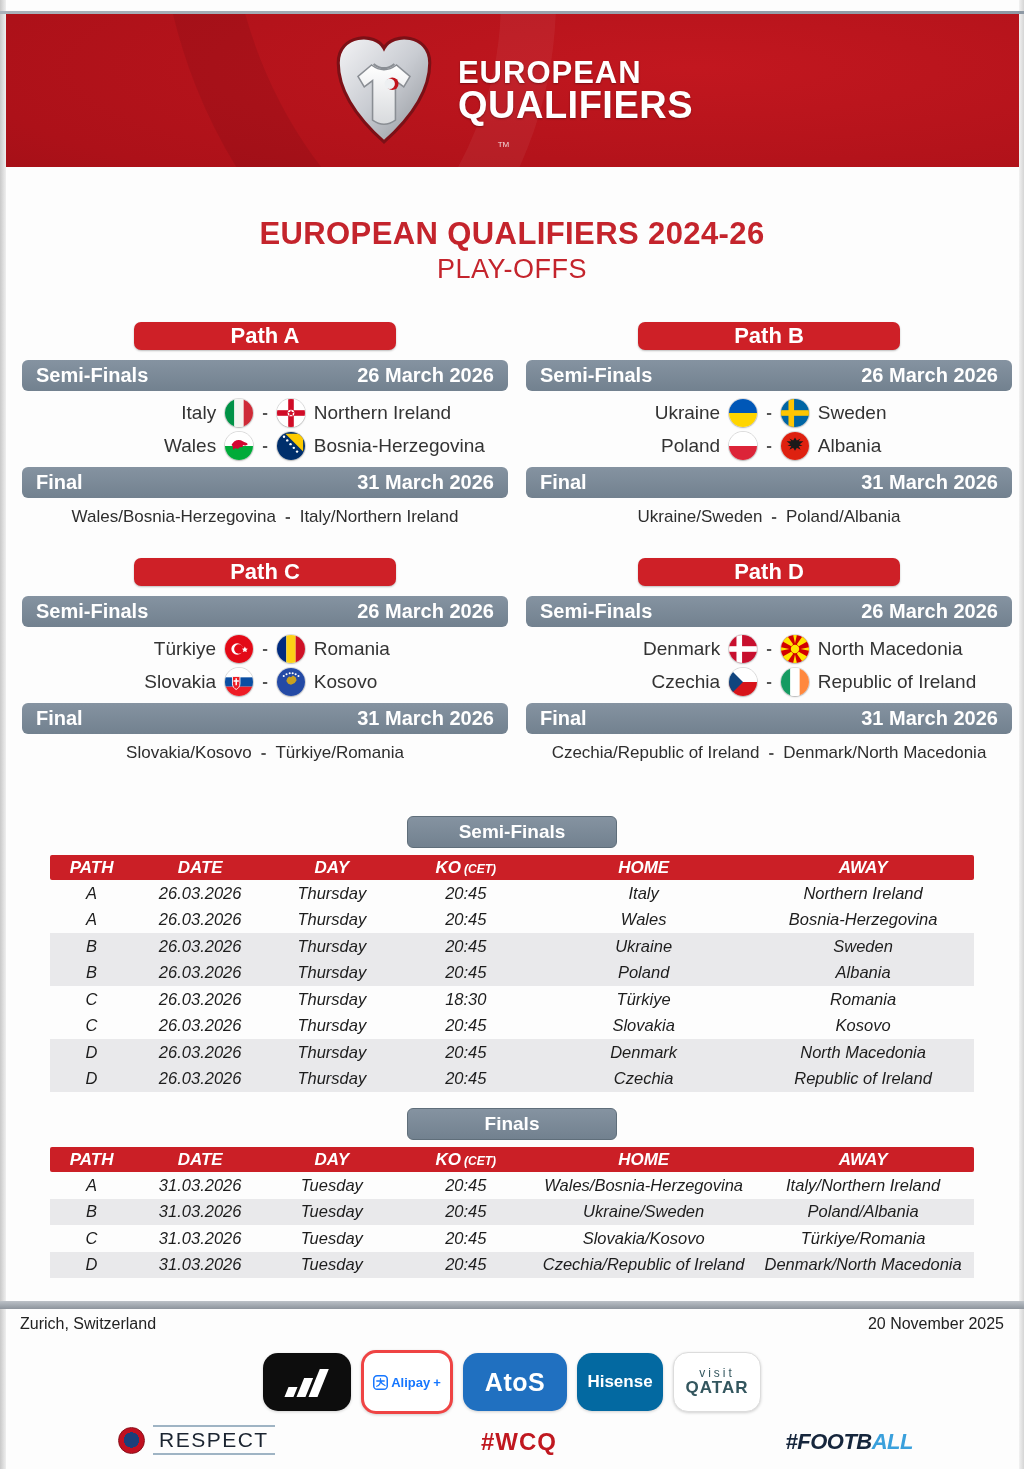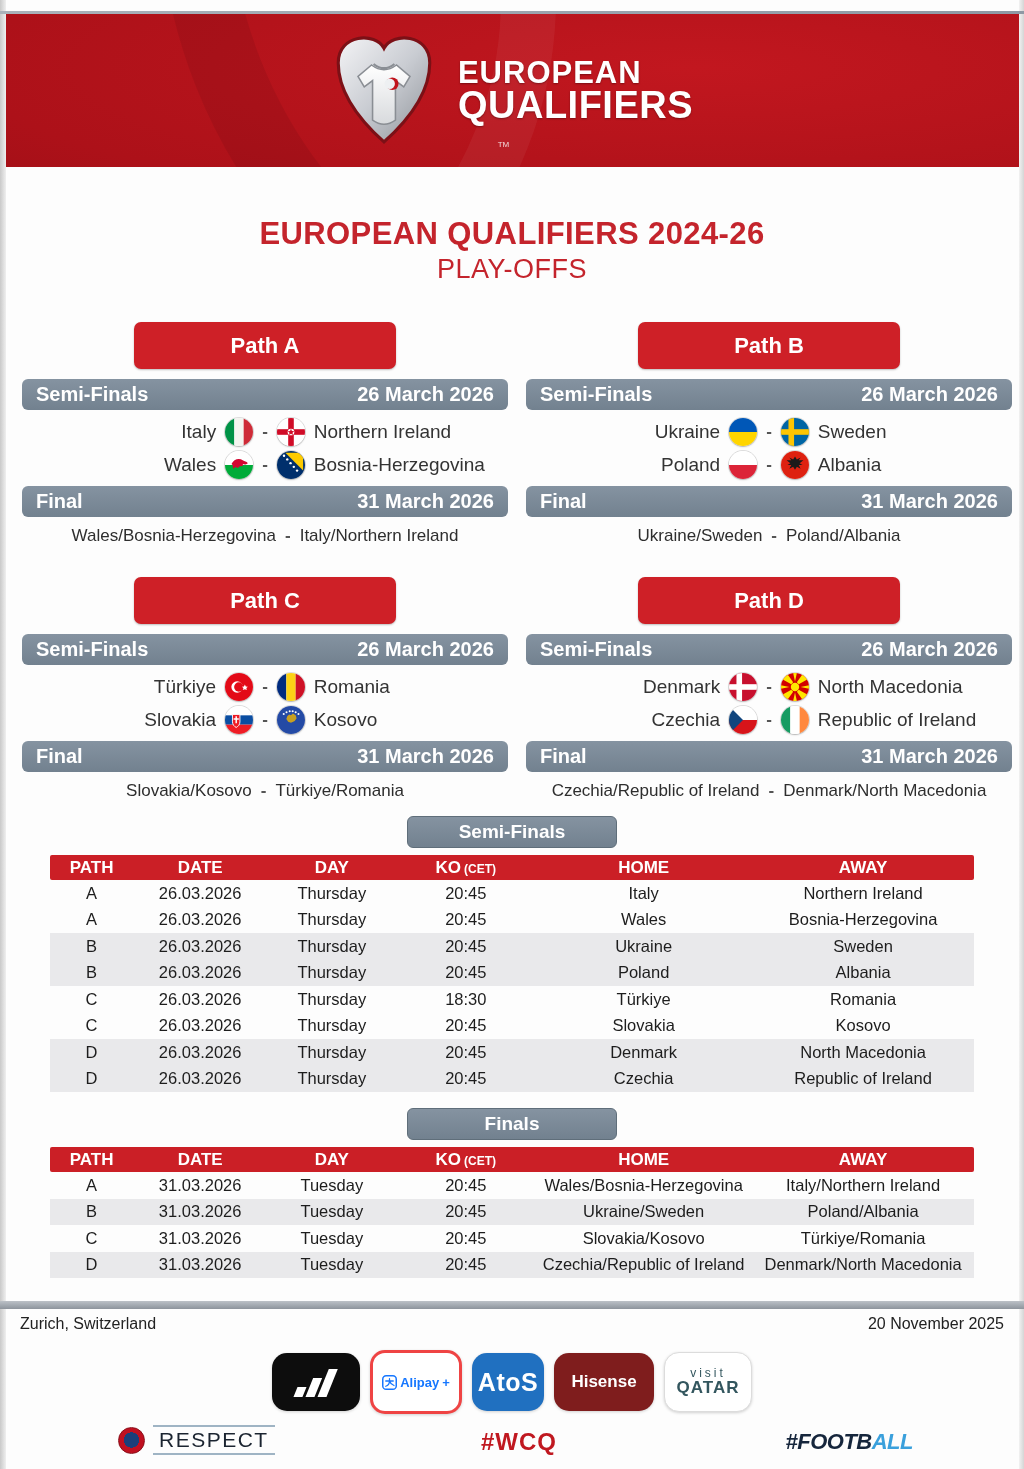--- a/index.html
+++ b/index.html
@@ -25,21 +25,21 @@
 
   
   .title{position:absolute;top:216px;left:0;width:100%;text-align:center;
          font-size:31px;font-weight:bold;color:#C4242C;letter-spacing:0.4px;}
   .subtitle{position:absolute;top:254px;left:0;width:100%;text-align:center;
          font-size:27px;color:#C4242C;letter-spacing:0.5px;}
 
   
   .paths{position:absolute;top:322px;left:22px;right:12px;display:grid;
          grid-template-columns:1fr 1fr;column-gap:18px;row-gap:31px;}
-  .path-pill{width:262px;height:47px;margin:0 auto 10px;background:#CE2027;color:#fff;
+  .path-pill{width:262px;height:28px;margin:0 auto 10px;background:#CE2027;color:#fff;
          font-size:22px;font-weight:bold;border-radius:7px;display:flex;align-items:center;justify-content:center;
          box-shadow:0 1px 2px rgba(0,0,0,.25);}
   .bar{height:31px;background:linear-gradient(#8593a1,#72818f);border-radius:6px;color:#fff;
          display:flex;justify-content:space-between;align-items:center;padding:0 14px;
          font-weight:bold;font-size:20px;}
   .matches{padding:5px 0;}
   .match{display:grid;grid-template-columns:1fr auto auto auto 1fr;align-items:center;column-gap:9px;
          height:33px;font-size:19px;color:#333;}
   .match .home{text-align:right;}
   .match .away{text-align:left;}
@@ -47,41 +47,41 @@
   .flag{display:inline-block;width:28px;height:28px;border-radius:50%;overflow:hidden;
         box-shadow:0 0 0 1px rgba(0,0,0,.12), 0 1px 2px rgba(0,0,0,.2);background:#fff;line-height:0;}
   .final-line{display:flex;justify-content:center;gap:9px;padding-top:9px;font-size:17px;color:#2e2e2e;}
   .final-line .fdash{font-weight:bold;color:#555;}
 
   
   .tables{position:absolute;top:816px;left:0;right:0;}
   .table-pill{width:208px;height:30px;margin:0 auto 7px;background:linear-gradient(#8593a1,#72818f);
         border:1px solid #5f6e7a;border-radius:6px;color:#fff;font-weight:bold;font-size:19px;
         display:flex;align-items:center;justify-content:center;}
-  .sched{width:924px;margin:0 auto;}
+  .sched{width:924px;margin:0 auto;font-style:italic;}
   .sched + .table-pill{margin-top:16px;}
   .thead,.trow{display:grid;grid-template-columns:9% 14.5% 14% 15% 23.5% 24%;align-items:center;text-align:center;}
   .thead{background:#CB1F26;color:#fff;font-weight:bold;font-size:17px;height:25px;border-radius:2px;}
   .thead .sub{font-size:12px;font-weight:bold;margin-left:3px;}
   .trow{height:26.5px;font-size:16.5px;color:#1d1d1d;}
   .trow.shaded{background:#E9E9EB;}
 
   
   .divider{position:absolute;top:1301px;left:0;width:100%;height:8px;background:linear-gradient(#bcc1c7,#8d949c);}
   .meta{position:absolute;top:1315px;left:20px;right:20px;display:flex;justify-content:space-between;
         font-size:16px;color:#222;}
   .sponsors{position:absolute;top:1350px;left:0;width:100%;display:flex;justify-content:center;gap:10px;align-items:center;}
   .badge{height:58px;border-radius:15px;display:flex;flex-direction:column;align-items:center;justify-content:center;
         box-shadow:0 1px 3px rgba(0,0,0,.18);}
   .badge.adidas{width:88px;background:#0d0d0d;}
   .badge.alipay{width:86px;background:#fff;border:3px solid #ef4444;flex-direction:row;gap:3px;}
   .alipay-word{color:#1677ff;font-size:13px;font-weight:bold;}
   .alipay-plus{color:#1677ff;font-size:13px;font-weight:bold;}
-  .badge.atos{width:72px;background:#2070c0;color:#fff;font-size:25px;font-weight:bold;letter-spacing:0.5px;}
-  .badge.hisense{width:100px;background:#7f1d1d;color:#fff;font-size:17px;font-weight:bold;}
+  .badge.atos{width:104px;background:#2070c0;color:#fff;font-size:25px;font-weight:bold;letter-spacing:0.5px;}
+  .badge.hisense{width:86px;background:#0369a1;color:#fff;font-size:17px;font-weight:bold;}
   .badge.qatar{width:86px;background:#fff;border:1px solid #dcdcdc;color:#33565e;}
   .qatar-v{font-size:12px;letter-spacing:3px;line-height:1;}
   .qatar-q{font-size:17px;font-weight:bold;letter-spacing:1px;line-height:1.05;}
   .respect{position:absolute;top:1425px;left:118px;display:flex;align-items:center;gap:8px;}
   .respect-badge{width:25px;height:25px;border-radius:50%;border:1px solid #8a0f1a;
         background:radial-gradient(circle at 50% 48%, #1a3f7a 0 42%, #c01020 43% 100%);}
   .respect-word{font-size:21px;color:#1b2430;letter-spacing:1.5px;padding:1px 6px;
         border-top:2px solid #9fb4c4;border-bottom:2px solid #9fb4c4;}
   .wcq{position:absolute;top:1428px;left:0;width:100%;text-align:center;
         color:#C01820;font-weight:bold;font-size:24px;letter-spacing:1px;padding-left:7px;}

